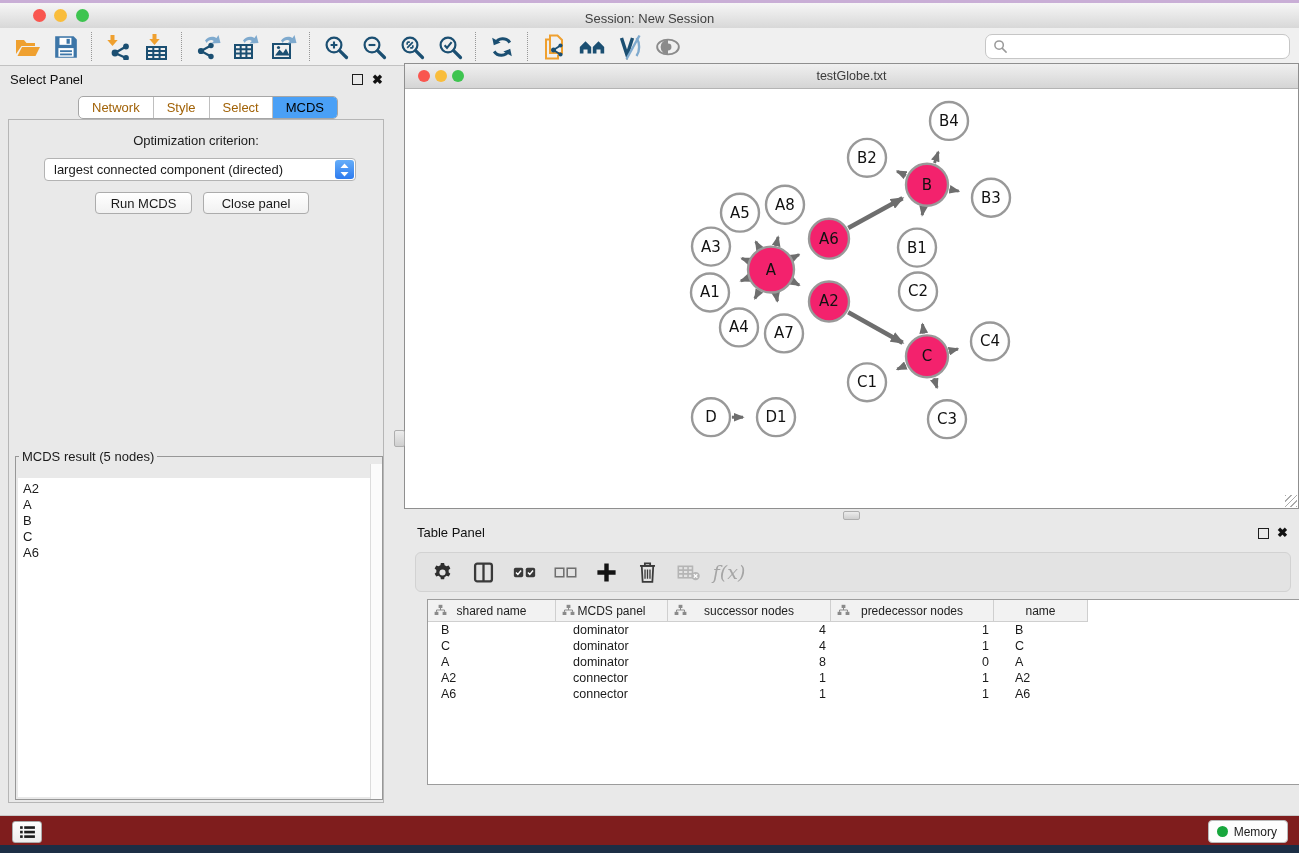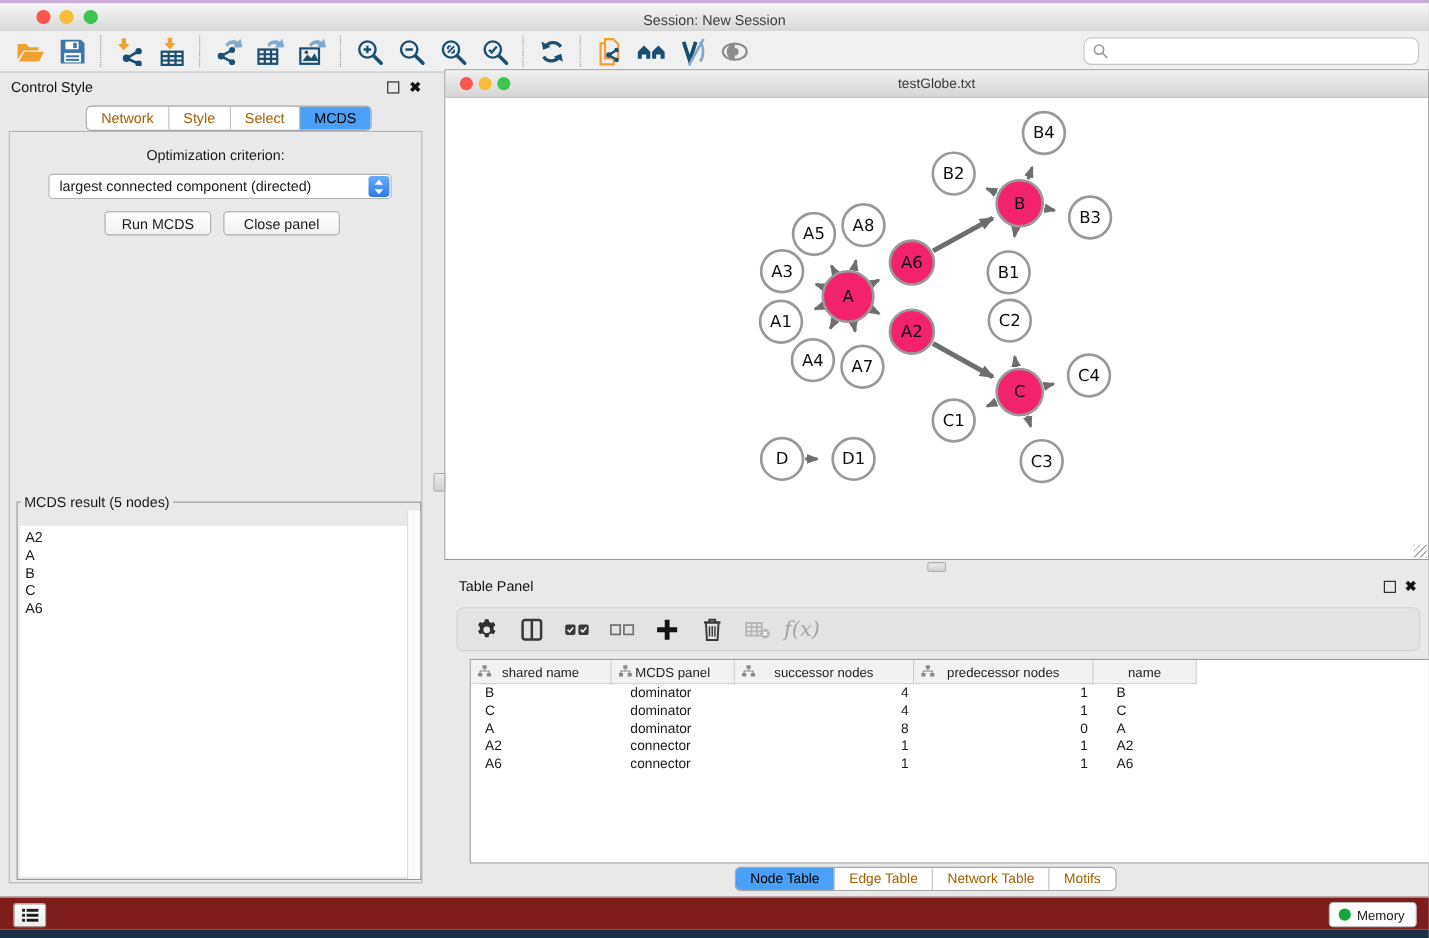--- a/index.html
+++ b/index.html
@@ -301,21 +301,21 @@
     <span class="icn" id="search-icon-slot">
         <svg viewBox="0 0 16 16">
           <circle cx="6.5" cy="6.5" r="4.5" fill="none" stroke="#9a9a9a" stroke-width="1.6"></circle>
           <path d="M10 10l4 4" stroke="#9a9a9a" stroke-width="1.6" stroke-linecap="round"></path>
         </svg>
       </span>
     <input id="search-input" placeholder="" style="">
   </div>
 
   <div class="abs" id="control-panel">
-    <span class="panel-title">Control Style</span>
+    <span class="panel-title">Select Panel</span>
     <span class="float-box" style="right:27px;top:9px"></span>
     <span class="close-x" style="right:7px;top:8px">✖</span>
     <div class="seg-ctl" id="cp-tabs">
         <div class="seg">Network</div>
         <div class="seg">Style</div>
         <div class="seg">Select</div>
         <div class="seg sel" style="background:#4AA0F6">MCDS</div>
       </div>
     <div class="abs" id="cp-box">
       <div class="abs" id="opt-label">Optimization criterion:</div>
@@ -618,26 +618,20 @@
           </div>
           <div class="tp-row">
             <div class="td" style="width:128px;padding-left:13px">A6</div>
             <div class="td" style="width:112px;padding-left:17px">connector</div>
             <div class="td" style="width:163px;text-align:right;padding-right:5px">1</div>
             <div class="td" style="width:163px;text-align:right;padding-right:5px">1</div>
             <div class="td" style="width:94px;padding-left:21px">A6</div>
           </div>
         </div>
     </div>
-    <div class="seg-ctl" id="table-tabs">
-        <div class="seg sel" style="background:#4AA0F6">Node Table</div>
-        <div class="seg">Edge Table</div>
-        <div class="seg">Network Table</div>
-        <div class="seg">Motifs</div>
-      </div>
   </div>
 
   <div class="abs" id="status-bar">
     <div id="list-btn">
       <span class="icn" id="list-icon-slot">
           <svg viewBox="0 0 20 17">
             <g fill="#1d1d1d">
               <rect x="1" y="1.5" width="3.2" height="3.2"></rect>
               <rect x="6" y="1.5" width="13" height="3.2"></rect>
               <rect x="1" y="7" width="3.2" height="3.2"></rect>

